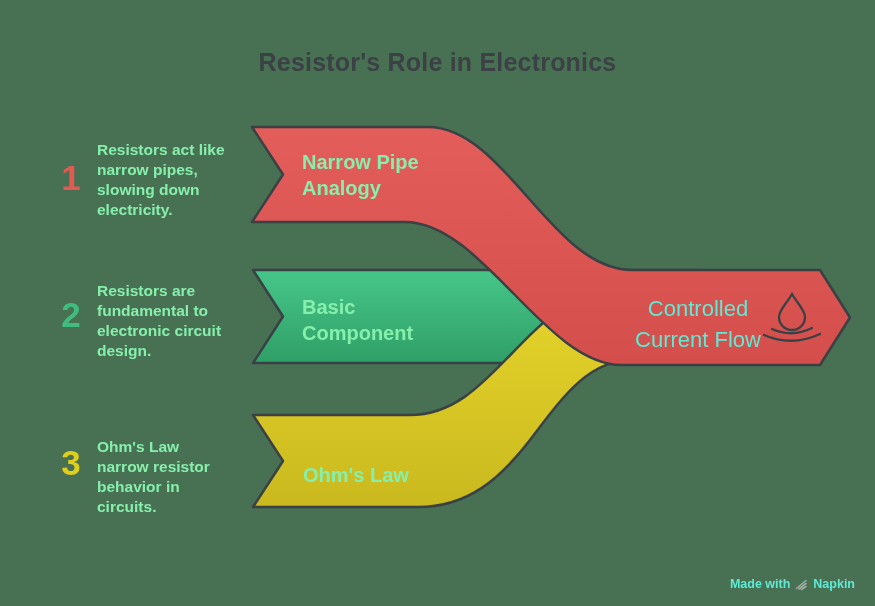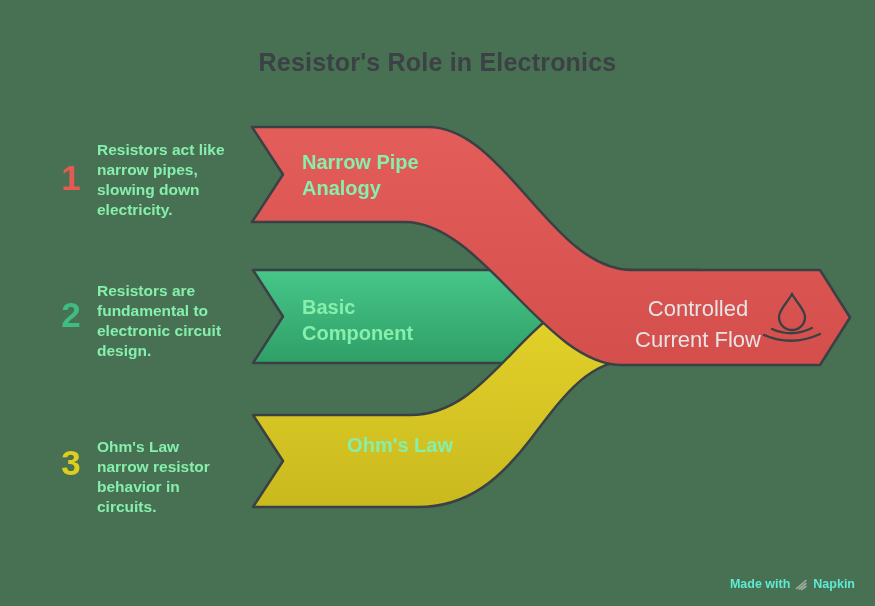--- a/index.html
+++ b/index.html
@@ -39,29 +39,29 @@
   #row3 { top: 437px; } #row3 .step-number { top: 8px; }
 
   .band-label {
     position: absolute;
     font-size: 20px; font-weight: bold;
     line-height: 26px;
     color: #86efac;
   }
   #label1 { left: 302px; top: 149px; width: 140px; }
   #label2 { left: 302px; top: 294px; width: 130px; }
-  #label3 { left: 303px; top: 432px; width: 150px; text-align: right; }
+  #label3 { left: 303px; top: 462px; width: 150px; }
 
   .result-label {
     position: absolute;
     left: 622px; top: 293px; width: 152px;
     text-align: center;
     font-size: 22px; font-weight: normal;
     line-height: 31px;
-    color: #e5e5e5;
+    color: #5eead4;
   }
 
   .watermark {
     position: absolute;
     right: 20px; bottom: 15px;
     display: flex; align-items: center; gap: 5px;
     font-size: 12.5px; font-weight: bold;
     color: #5eead4;
   }
   .watermark svg { display: block; }

